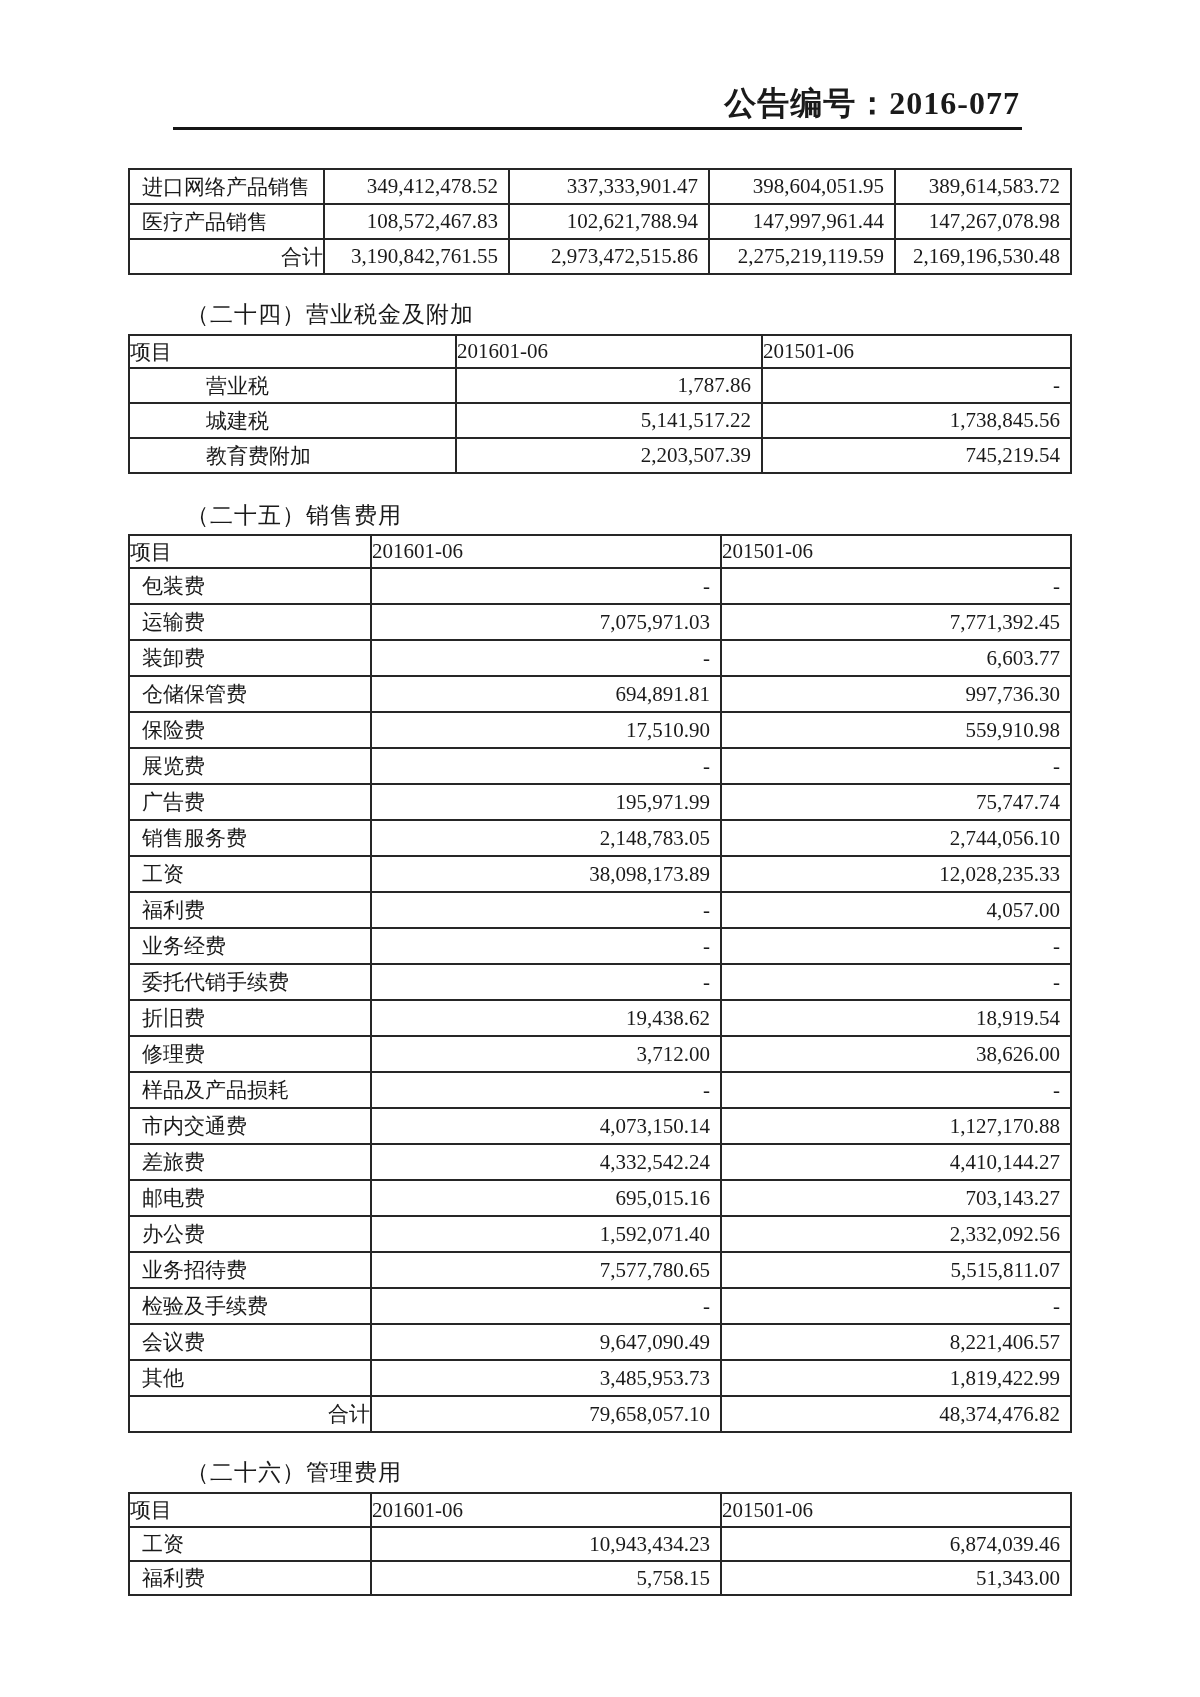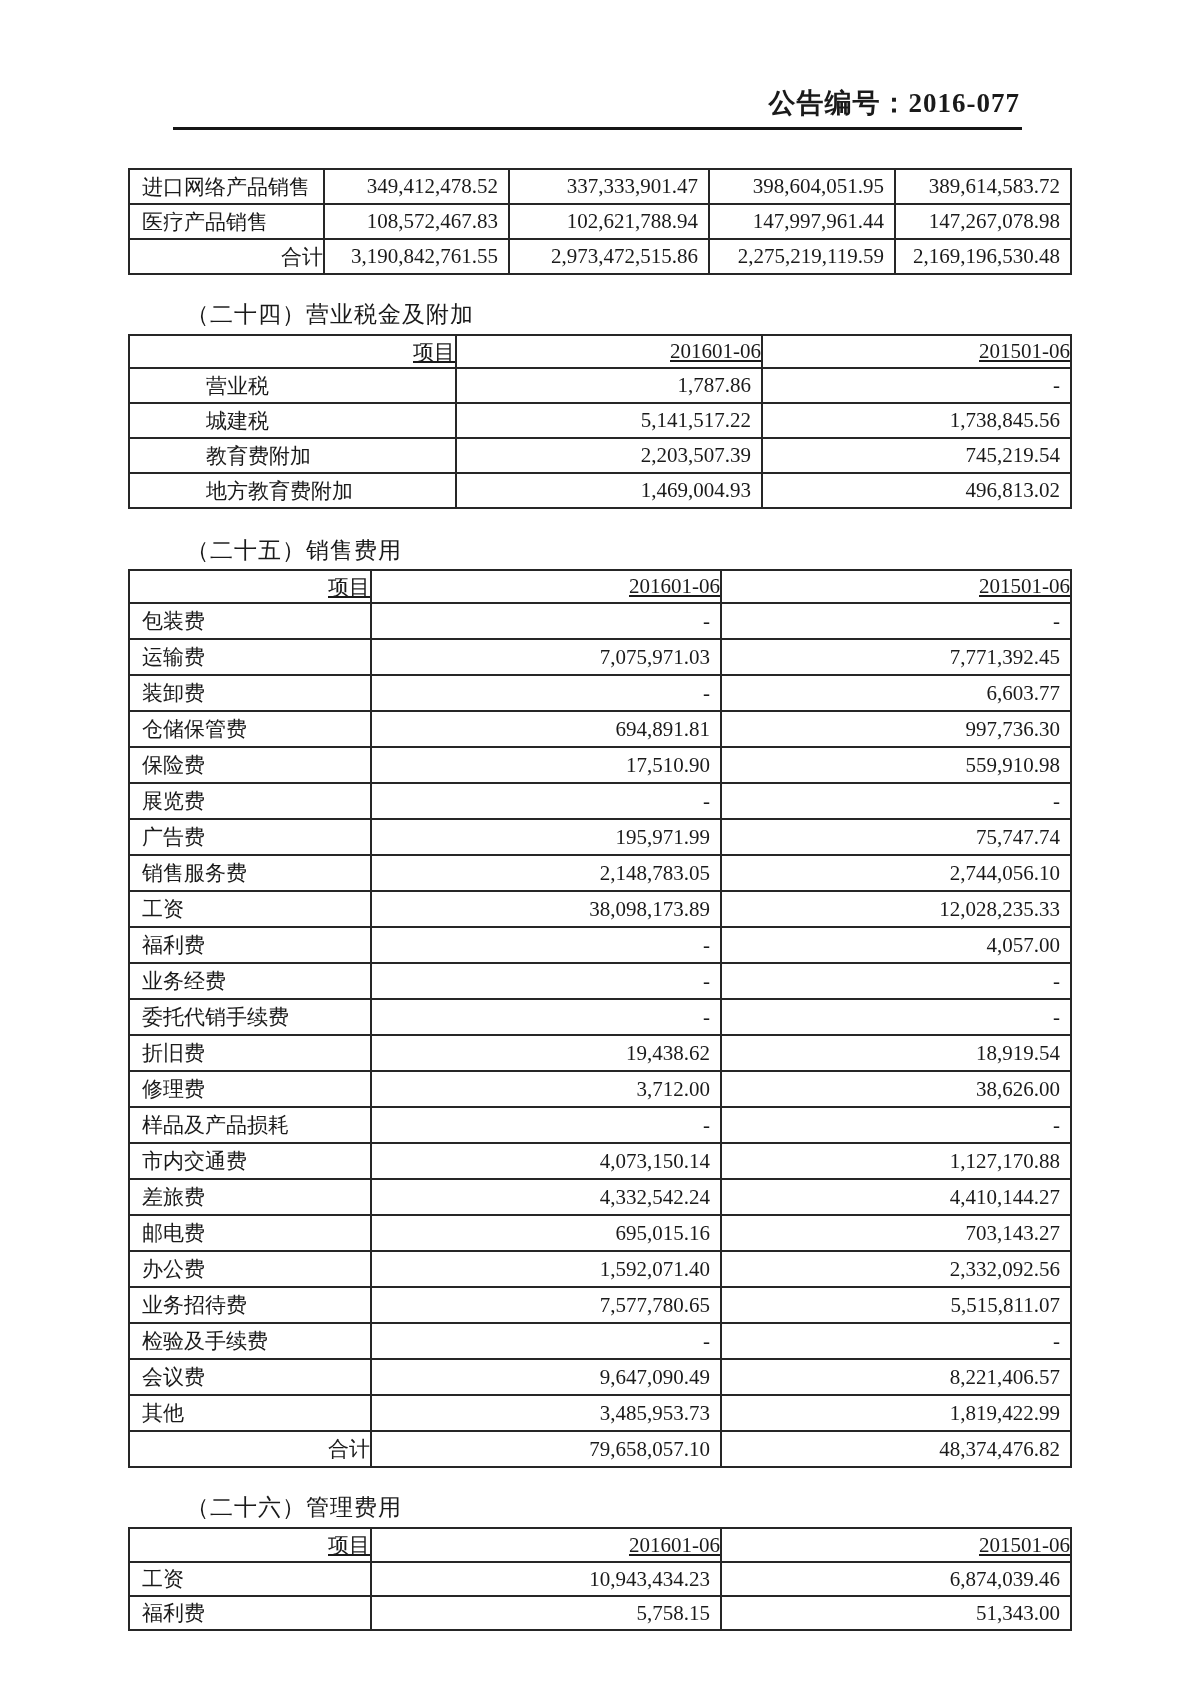--- a/index.html
+++ b/index.html
@@ -9,21 +9,21 @@
     margin:0 auto;
     background:#ffffff;
     color:#1a1a1a;
     font-family:"Liberation Serif","DejaVu Serif",serif;
     overflow:hidden;
     box-sizing:border-box;
     padding:88px 130px 0 128px;
   }
   .notice{
     text-align:right;
-    font-size:27px;
+    font-size:32px;
     font-weight:bold;
     line-height:31px;
     padding-right:50px;
     letter-spacing:1px;
   }
   .rule{
     margin:8px 48px 0 45px;
     border-top:3px solid #161616;
     height:0;
   }
@@ -34,21 +34,21 @@
   }
   td,th{
     border:2px solid #262626;
     font-size:21px;
     font-weight:normal;
     overflow:hidden;
     white-space:nowrap;
     vertical-align:middle;
     padding:0;
   }
-  th{text-align:right;text-decoration:underline;}
+  th{text-align:left;}
   td.num{text-align:right;padding-right:10px;}
   td.lbl{text-align:left;padding-left:12px;}
   td.lbl.indent{padding-left:76px;}
   td.lbl.total{text-align:right;padding-left:5px;}
   .t1{margin-top:38px;}
   .t1 td{height:33px;}
   .t2 th{height:31px;}
   .t2 td{height:33px;}
   .t3 th{height:31px;}
   .t3 td{height:34px;}
@@ -128,25 +128,20 @@
         <tr>
           <td class="lbl indent">城建税</td>
           <td class="num">5,141,517.22</td>
           <td class="num">1,738,845.56</td>
         </tr>
         <tr>
           <td class="lbl indent">教育费附加</td>
           <td class="num">2,203,507.39</td>
           <td class="num">745,219.54</td>
         </tr>
-        <tr>
-          <td class="lbl indent">地方教育费附加</td>
-          <td class="num">1,469,004.93</td>
-          <td class="num">496,813.02</td>
-        </tr>
       </tbody>
   </table>
 
   <h2 class="sec s25">（二十五）销售费用</h2>
   <table class="t3">
     <colgroup>
       <col style="width:242px">
         <col style="width:350px">
         <col style="width:350px">
     </colgroup>

